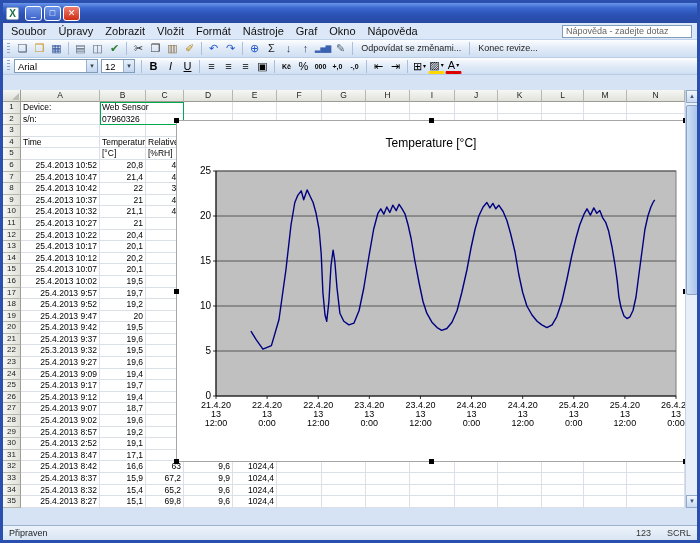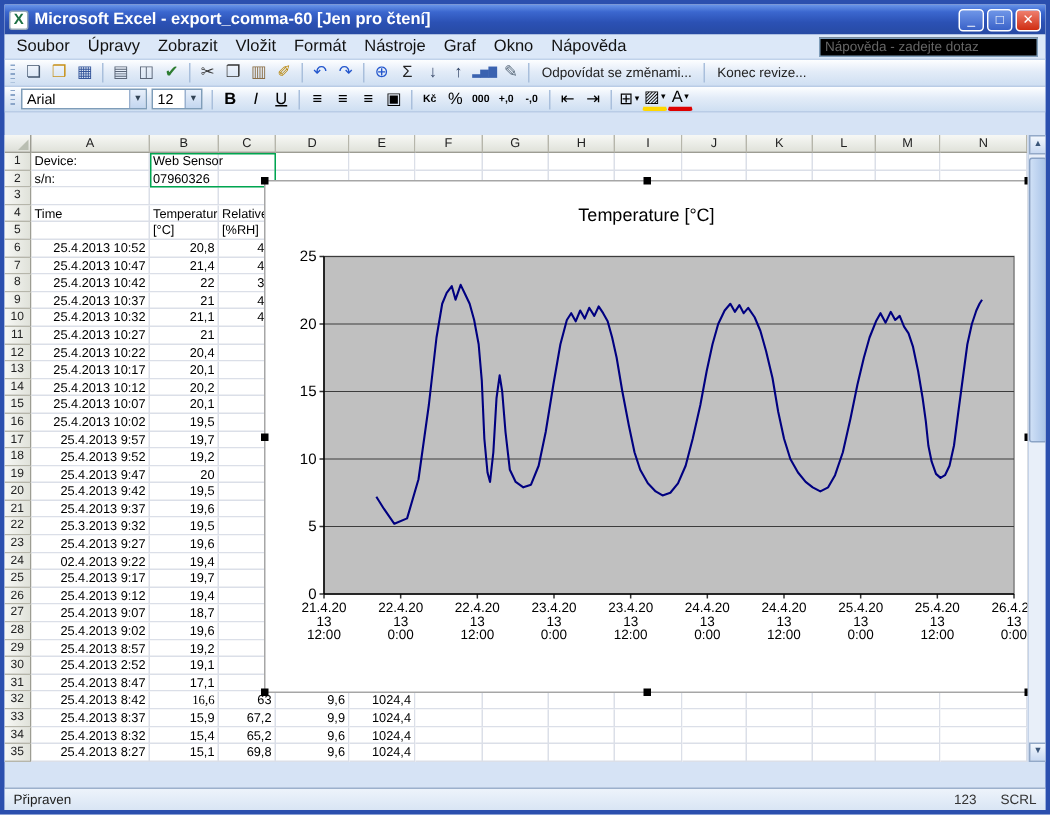--- a/index.html
+++ b/index.html
@@ -14,21 +14,21 @@
     font-size:10px;line-height:11px;text-align:center;margin-right:4px}
   .title-text{font-size:11px;font-weight:bold;flex:1;white-space:nowrap;overflow:hidden}
   .win-btn{width:17px;height:15px;margin-left:2px;border:1px solid #fff;border-radius:3px;font-size:9px;line-height:13px;
     text-align:center;color:#fff;background:linear-gradient(#6f96e8,#3a62c8)}
   .win-btn.close{background:linear-gradient(#ef8070,#cf2d12)}
 
   
   .menubar{position:absolute;top:20px;left:0;width:694px;height:17px;background:#dce8f8;border-bottom:1px solid #c0d2ea;
     display:flex;align-items:center;font-size:11px;color:#111;padding:0 2px}
   .menu-item{padding:1px 6px;white-space:nowrap}
-  .help-box{margin-left:auto;width:146px;height:13px;background:#000000;border:1px solid #7f9db9;font-size:9px;color:#666;
+  .help-box{margin-left:auto;width:130px;height:13px;background:#ffffff;border:1px solid #7f9db9;font-size:9px;color:#666;
     line-height:11px;padding:0 3px;overflow:hidden;white-space:nowrap;margin-right:3px}
 
   
   .toolbar{position:absolute;left:0;width:694px;display:flex;align-items:center;padding:0 2px;
     background:linear-gradient(180deg,#fdfeff,#e3ecf8 45%,#cfdff2);border-bottom:1px solid #b9cce6}
   .toolbar.std{top:37px;height:18px}
   .toolbar.fmt{top:55px;height:17px}
   .grip{width:3px;height:12px;margin:0 4px 0 2px;
     background:repeating-linear-gradient(180deg,#8aa5c8 0 1px,transparent 1px 3px)}
   .tbtn{min-width:17px;height:15px;display:flex;align-items:center;justify-content:center;font-size:11px;line-height:1;
@@ -105,21 +105,20 @@
   .status-right{margin-left:auto;display:flex}
   .status-seg{margin-left:16px;color:#333}
 </style>
 </head>
 <body>
 
 <div id="app">
 
   <div class="titlebar">
     <div class="app-icon">X</div>
-    <span class="title-text">Microsoft Excel - export_comma-60 [Jen pro čtení]</span>
     <div class="win-btn">_</div>
     <div class="win-btn">□</div>
     <div class="win-btn close">✕</div>
   </div>
 
   <div class="menubar">
     <div id="menu-items" style="display:contents"><div class="menu-item">Soubor</div><div class="menu-item">Úpravy</div><div class="menu-item">Zobrazit</div><div class="menu-item">Vložit</div><div class="menu-item">Formát</div><div class="menu-item">Nástroje</div><div class="menu-item">Graf</div><div class="menu-item">Okno</div><div class="menu-item">Nápověda</div></div>
     <div class="help-box">
       <span>Nápověda - zadejte dotaz</span>
     </div>
@@ -538,21 +537,21 @@
           <div class="cell" style="flex: 0 0 44px; width: 44px;"></div>
           <div class="cell" style="flex: 0 0 45px; width: 45px;"></div>
           <div class="cell" style="flex: 0 0 43px; width: 43px;"></div>
           <div class="cell" style="flex: 0 0 44px; width: 44px;"></div>
           <div class="cell" style="flex: 0 0 42px; width: 42px;"></div>
           <div class="cell" style="flex: 0 0 43px; width: 43px;"></div>
           <div class="cell" style="flex: 0 0 58px; width: 58px;"></div>
         </div>
         <div class="grid-row">
           <div class="row-h">24</div>
-          <div class="cell num" style="flex: 0 0 79px; width: 79px;">02.4.2013 9:22</div>
+          <div class="cell num" style="flex: 0 0 79px; width: 79px;">25.4.2013 9:09</div>
           <div class="cell num" style="flex: 0 0 46px; width: 46px;">19,4</div>
           <div class="cell" style="flex: 0 0 38px; width: 38px;"></div>
           <div class="cell" style="flex: 0 0 49px; width: 49px;"></div>
           <div class="cell" style="flex: 0 0 44px; width: 44px;"></div>
           <div class="cell" style="flex: 0 0 45px; width: 45px;"></div>
           <div class="cell" style="flex: 0 0 44px; width: 44px;"></div>
           <div class="cell" style="flex: 0 0 44px; width: 44px;"></div>
           <div class="cell" style="flex: 0 0 45px; width: 45px;"></div>
           <div class="cell" style="flex: 0 0 43px; width: 43px;"></div>
           <div class="cell" style="flex: 0 0 44px; width: 44px;"></div>
@@ -675,21 +674,21 @@
           <div class="cell" style="flex: 0 0 45px; width: 45px;"></div>
           <div class="cell" style="flex: 0 0 43px; width: 43px;"></div>
           <div class="cell" style="flex: 0 0 44px; width: 44px;"></div>
           <div class="cell" style="flex: 0 0 42px; width: 42px;"></div>
           <div class="cell" style="flex: 0 0 43px; width: 43px;"></div>
           <div class="cell" style="flex: 0 0 58px; width: 58px;"></div>
         </div>
         <div class="grid-row">
           <div class="row-h">32</div>
           <div class="cell num" style="flex: 0 0 79px; width: 79px;">25.4.2013 8:42</div>
-          <div class="cell num" style="flex: 0 0 46px; width: 46px; font-family: Liberation Serif, serif;">16,6</div>
+          <div class="cell num" style="flex: 0 0 46px; width: 46px;">16,6</div>
           <div class="cell num" style="flex: 0 0 38px; width: 38px;">63</div>
           <div class="cell num" style="flex: 0 0 49px; width: 49px;">9,6</div>
           <div class="cell num" style="flex: 0 0 44px; width: 44px;">1024,4</div>
           <div class="cell" style="flex: 0 0 45px; width: 45px;"></div>
           <div class="cell" style="flex: 0 0 44px; width: 44px;"></div>
           <div class="cell" style="flex: 0 0 44px; width: 44px;"></div>
           <div class="cell" style="flex: 0 0 45px; width: 45px;"></div>
           <div class="cell" style="flex: 0 0 43px; width: 43px;"></div>
           <div class="cell" style="flex: 0 0 44px; width: 44px;"></div>
           <div class="cell" style="flex: 0 0 42px; width: 42px;"></div>

